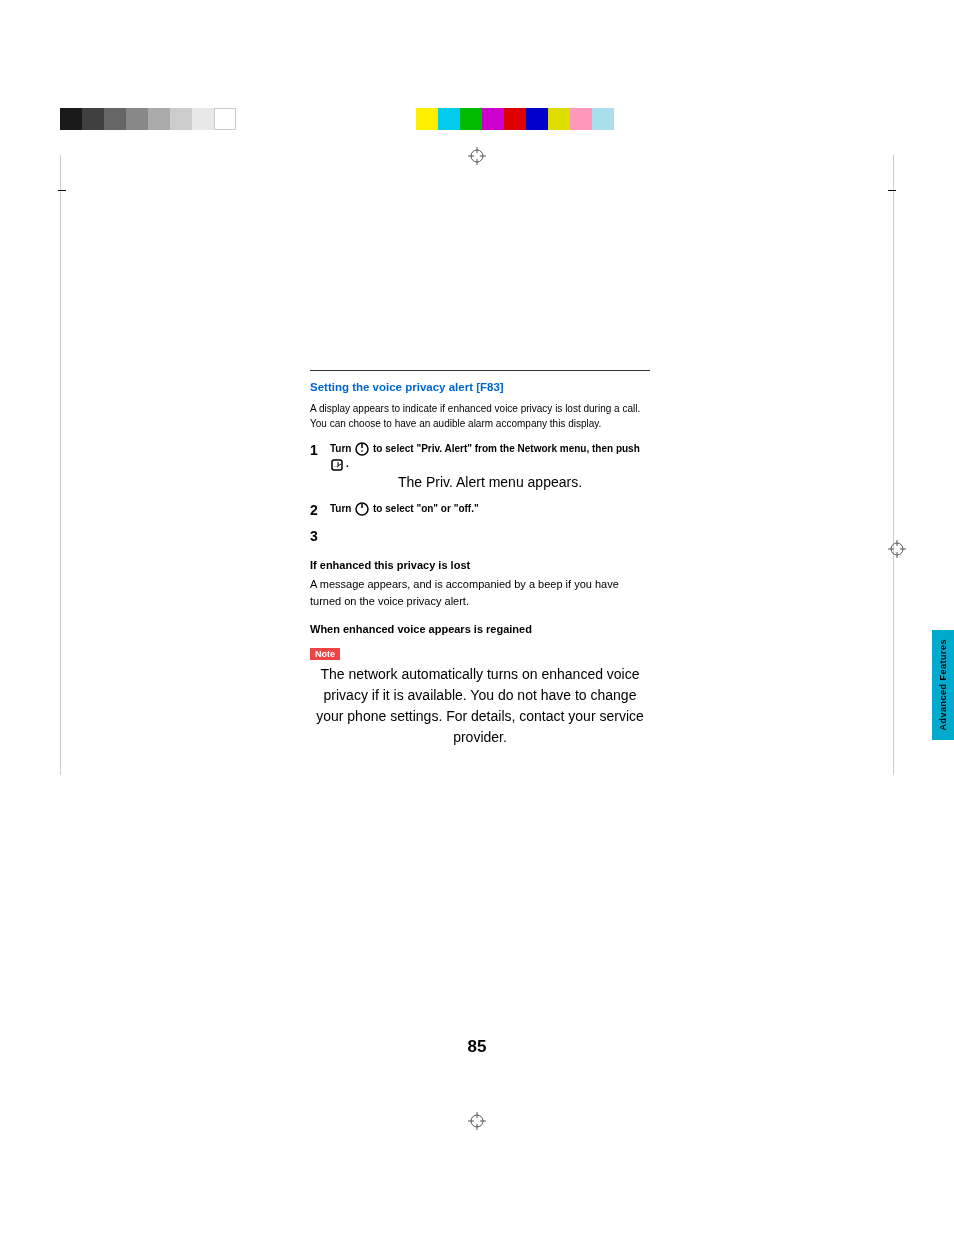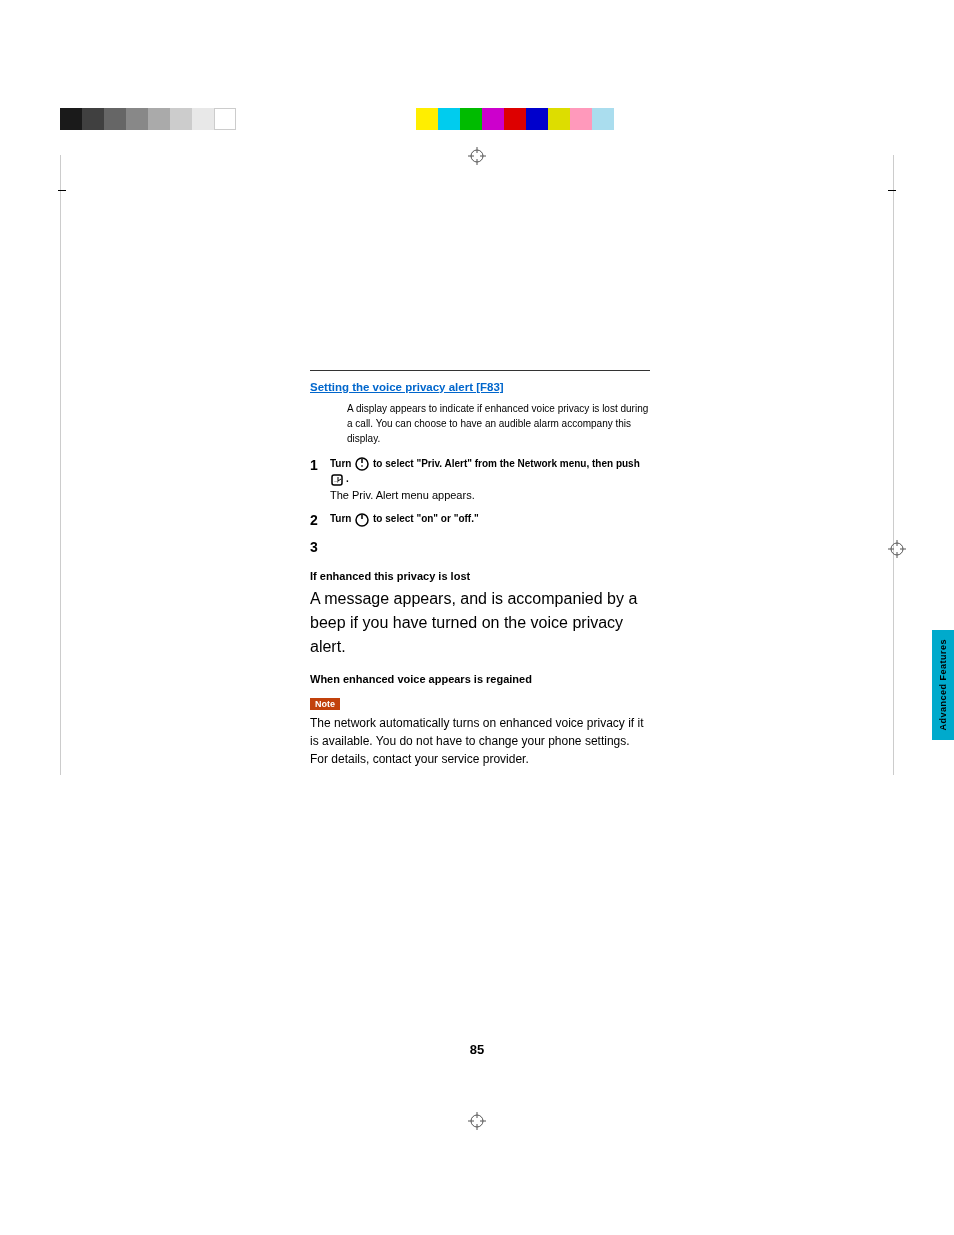--- a/index.html
+++ b/index.html
@@ -124,29 +124,27 @@
       border-top: 1px solid #333333;
       margin-bottom: 8px;
     }
 
     .section-title {
       font-size: 11.5px;
       font-weight: bold;
       color: #0066cc;
       margin-bottom: 6px;
       line-height: 1.4;
-      text-decoration: underline;
     }
 
     .section-intro {
       font-size: 10px;
       line-height: 1.5;
       margin-bottom: 10px;
       color: #000;
-      margin-left: 37px;
     }
 
     .step-item {
       display: flex;
       margin-bottom: 8px;
     }
 
     .step-number {
       font-size: 14px;
       font-weight: bold;
@@ -159,69 +157,71 @@
       font-size: 10px;
       line-height: 1.5;
       color: #000;
     }
 
     .step-content strong {
       font-weight: bold;
     }
 
     .step-subtext {
-      font-size: 11px;
+      font-size: 14px;
       line-height: 1.5;
       color: #000;
       display: block;
+      text-align: center;
     }
 
     .subsection-title {
       font-size: 11px;
       font-weight: bold;
       color: #000;
       margin-top: 14px;
       margin-bottom: 5px;
     }
 
     .subsection-body {
-      font-size: 16px;
+      font-size: 11px;
       line-height: 1.5;
       color: #000;
       margin-bottom: 4px;
     }
 
     
     .note-box {
       margin-top: 12px;
     }
 
     .note-label {
       display: inline-block;
-      background: #c2410c;
+      background: #ef4444;
       color: #ffffff;
       font-size: 9px;
       font-weight: bold;
       padding: 1px 5px;
       margin-bottom: 4px;
     }
 
     .note-body {
-      font-size: 12px;
-      line-height: 1.5;
-      color: #000;
+      font-size: 14px;
+      line-height: 1.5;
+      color: #000;
+      text-align: center;
     }
 
     
     .page-number {
       position: absolute;
       bottom: 178px;
       left: 50%;
       transform: translateX(-50%);
-      font-size: 13px;
+      font-size: 17px;
       font-weight: bold;
       color: #000;
     }
 
     
     .side-tab {
       position: absolute;
       top: 630px;
       right: 0px;
       width: 22px;

